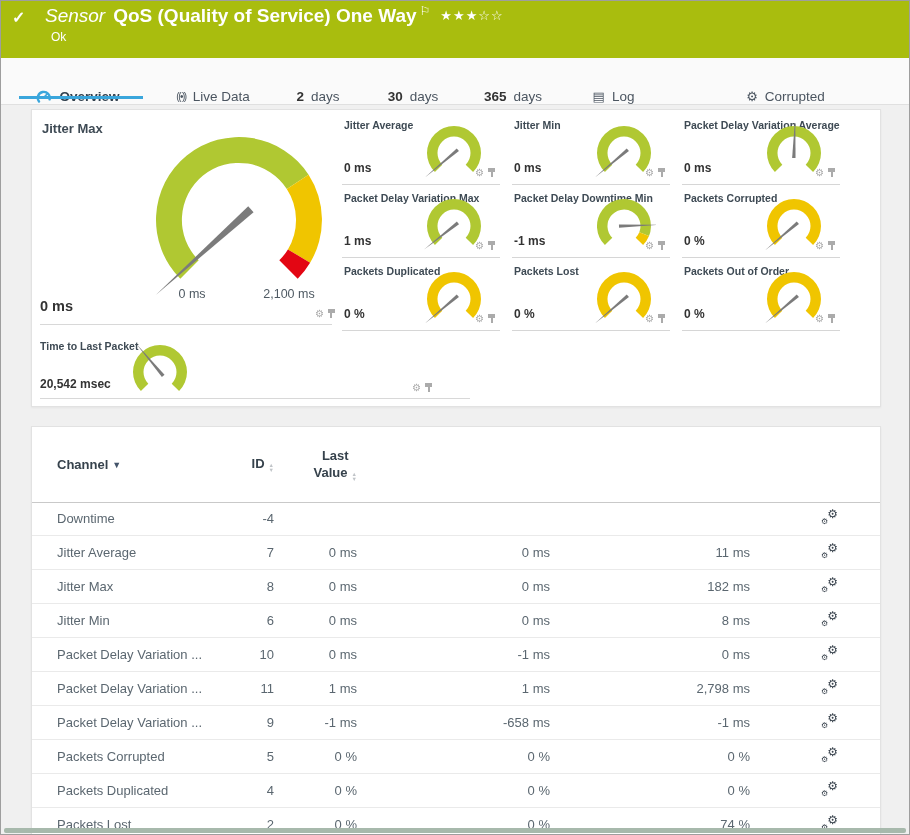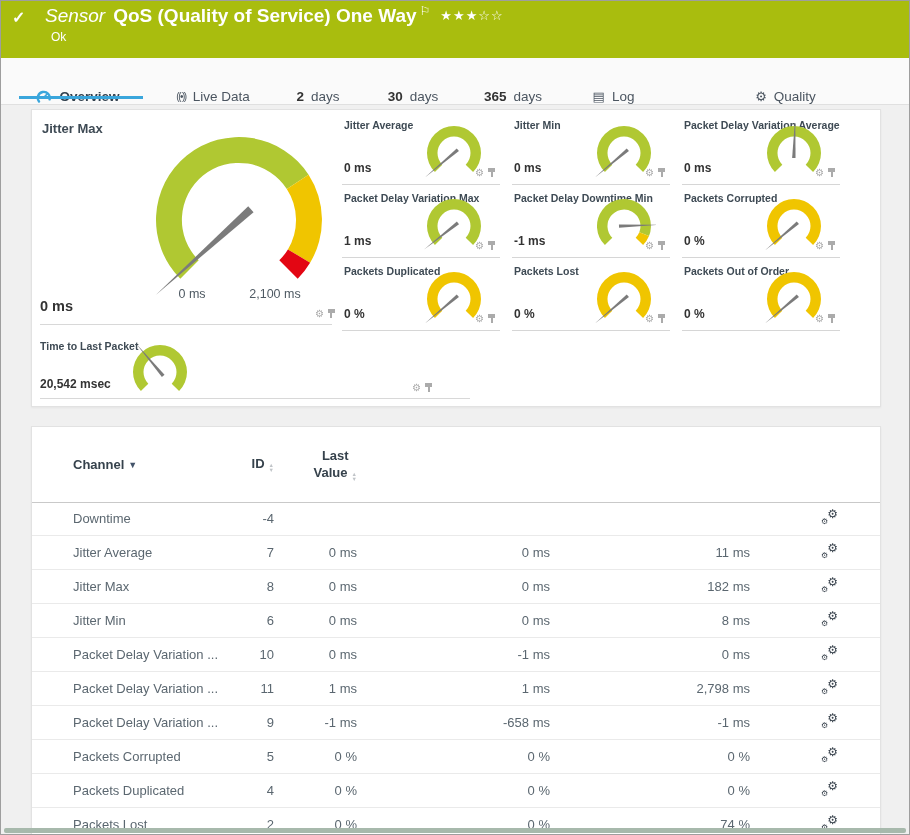--- a/index.html
+++ b/index.html
@@ -33,21 +33,21 @@
   #gauges-card{top:108px;height:296px}
   #table-card{top:425px;height:420px}
 
   
   .glabel{font-size:10.5px;font-weight:bold;color:#3e4a54;white-space:nowrap}
   .gvalue{font-size:12px;font-weight:bold;color:#333}
   .biglabel{position:absolute;left:10px;top:11px;font-size:13px}
   #bigsvg{position:absolute;left:115px;top:10px}
   .scale{position:absolute;font-size:12.5px;color:#4f5a63;width:80px;text-align:center}
   .smin{left:120px;top:177px}
-  .smax{left:203px;top:177px}
+  .smax{left:217px;top:177px}
   .bigval{position:absolute;left:8px;top:188px;font-size:14.5px}
   .bigline{position:absolute;left:8px;top:214px;width:292px;border-top:1px solid #d8d8d8}
   .bigmini{position:absolute;left:283px;top:199px}
 
   
   #smallgrid{position:absolute;left:310px;top:2px;display:grid;grid-template-columns:repeat(3,158px);grid-auto-rows:73px;column-gap:12px}
   .gcell{position:relative;border-bottom:1px solid #d6d6d6}
   .gcell .glabel{position:absolute;left:2px;top:7px}
   .gcell svg{position:absolute;right:14px;top:11px}
   .gcell .gvalue{position:absolute;left:2px;bottom:9px}
@@ -61,21 +61,21 @@
   
   .ttlp{position:absolute;left:8px;top:228px;width:430px;height:60px;border-bottom:1px solid #d8d8d8}
   .ttlp .glabel{position:absolute;left:0;top:2px}
   .ttlp svg{position:absolute;left:88px;top:4px}
   .ttlp .gvalue{position:absolute;left:0;bottom:7px}
   .ttlp .mini{position:absolute;right:38px;bottom:5px}
 
   
   .thead{position:absolute;top:0;left:0;right:0;height:75px;border-bottom:1px solid #c9c9c9;display:grid;grid-template-columns:195px 47px 83px 193px 200px 1fr;align-items:center;font-size:13px;font-weight:bold;color:#36424c}
   .tc{box-sizing:border-box}
-  .tch{padding-left:41px;text-align:left}
+  .tch{padding-left:25px;text-align:left}
   .num{text-align:right}
   .lv{display:inline-block;text-align:center;line-height:17px}
   .caret{color:#44546a;font-size:9px;margin-left:4px;vertical-align:1px}
   .sorticon{display:inline-flex;flex-direction:column;line-height:5px;font-size:5.5px;color:#c0c4c8;margin-left:4px;vertical-align:1px}
   #tbody{position:absolute;top:75px;left:0;right:0}
   .trow{display:grid;grid-template-columns:195px 47px 83px 193px 200px 1fr;align-items:center;height:33px;border-bottom:1px solid #eaeaea;font-size:13px;color:#5b6770}
   .gearcell{text-align:right;padding-right:42px}
   .chgear{position:relative;display:inline-block;width:17px;height:14px;color:#3c4650;cursor:pointer}
   .chgear .g1{position:absolute;right:0;top:-2px;font-size:12px;line-height:12px}
   .chgear .g2{position:absolute;left:0;bottom:-2px;font-size:8px;line-height:8px}
@@ -119,21 +119,21 @@
     <div class="tab t5">
       <span class="tnum">365</span>
       <span>days</span>
     </div>
     <div class="tab t7">
       <span class="glyphic">▤</span>
       <span>Log</span>
     </div>
     <div class="tab t8">
       <span class="glyphic">⚙</span>
-      <span>Quality</span>
+      <span>Corrupted</span>
     </div>
   </div>
 
   <div id="gauges-card" class="card">
     <div>
       <div class="glabel biglabel">Jitter Max</div>
       <svg id="bigsvg" width="215" height="200">
           <path d="M 33.3 158.7 A 83 83 0 1 1 161.6 54.8 L 139.8 69.0 A 57 57 0 1 0 51.7 140.3 Z" fill="#b0c832"></path>
           <path d="M 161.6 54.8 A 83 83 0 0 1 163.1 142.7 L 140.9 129.4 A 57 57 0 0 0 139.8 69.0 Z" fill="#f0c500"></path>
           <path d="M 163.1 142.7 A 83 83 0 0 1 150.7 158.7 L 132.3 140.3 A 57 57 0 0 0 140.9 129.4 Z" fill="#e30613"></path>

